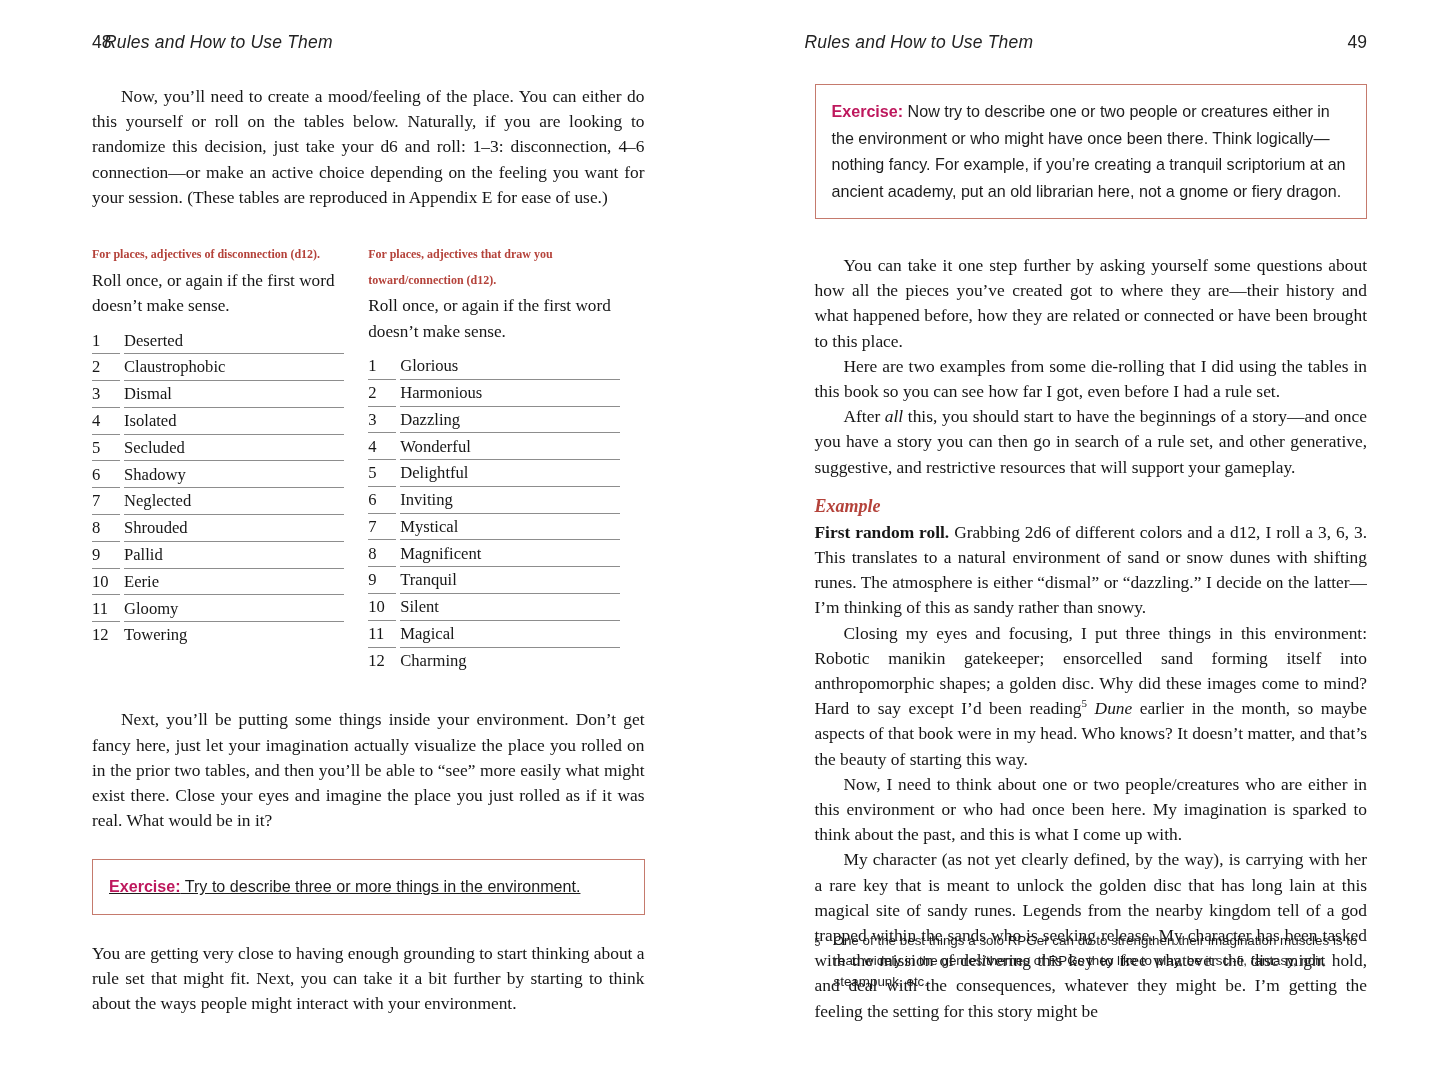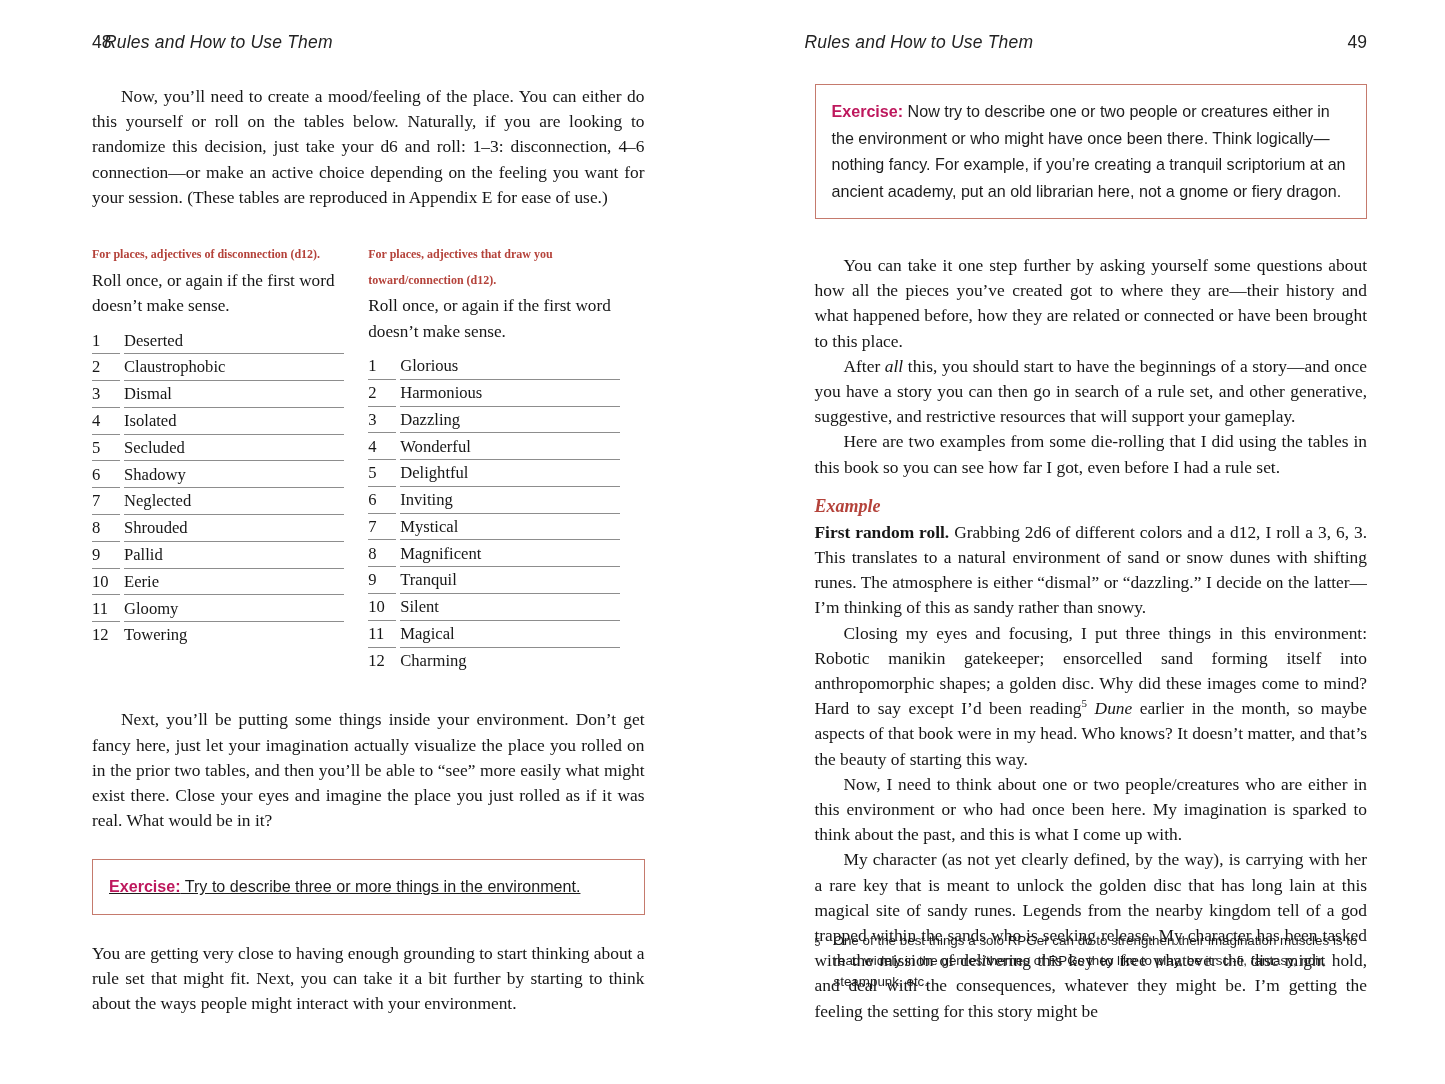--- a/index.html
+++ b/index.html
@@ -341,23 +341,23 @@
     <div class="body-col">
 
       <div class="exercise ex-right">
         <span class="lead">Exercise:</span><span> Now try to describe one or two people or creatures either in the environment or who might have once been there. Think logically—nothing fancy. For example, if you’re creating a tranquil scriptorium at an ancient academy, put an old librarian here, not a gnome or fiery dragon.</span>
       </div>
 
       <div class="gap-lg"></div>
 
       <p class="bt indent">You can take it one step further by asking yourself some questions about how all the pieces you’ve created got to where they are—their history and what happened before, how they are related or connected or have been brought to this place.</p>
 
+      <p class="bt indent">Here are two examples from some die-rolling that I did using the tables in this book so you can see how far I got, even before I had a rule set.</p>
+
       <p class="bt indent"><span>After </span><em class="it">all</em><span> this, you should start to have the beginnings of a story—and once you have a story you can then go in search of a rule set, and other generative, suggestive, and restrictive resources that will support your gameplay.</span></p>
-
-      <p class="bt indent">Here are two examples from some die-rolling that I did using the tables in this book so you can see how far I got, even before I had a rule set.</p>
 
       <div class="gap-sm"></div>
 
       <h3 class="example-head">Example</h3>
 
       <p class="bt noindent"><b class="bd">First random roll.</b><span> Grabbing 2d6 of different colors and a d12, I roll a 3, 6, 3. This translates to a natural environment of sand or snow dunes with shifting runes. The atmosphere is either “dismal” or “dazzling.” I decide on the latter—I’m thinking of this as sandy rather than snowy.</span></p>
 
       <p class="bt indent"><span>Closing my eyes and focusing, I put three things in this environment: Robotic manikin gatekeeper; ensorcelled sand forming itself into anthropomorphic shapes; a golden disc. Why did these images come to mind? Hard to say except I’d been reading</span><sup class="fn">5</sup> <em class="it">Dune</em><span> earlier in the month, so maybe aspects of that book were in my head. Who knows? It doesn’t matter, and that’s the beauty of starting this way.</span></p>
 
       <p class="bt indent">Now, I need to think about one or two people/creatures who are either in this environment or who had once been here. My imagination is sparked to think about the past, and this is what I come up with.</p>

